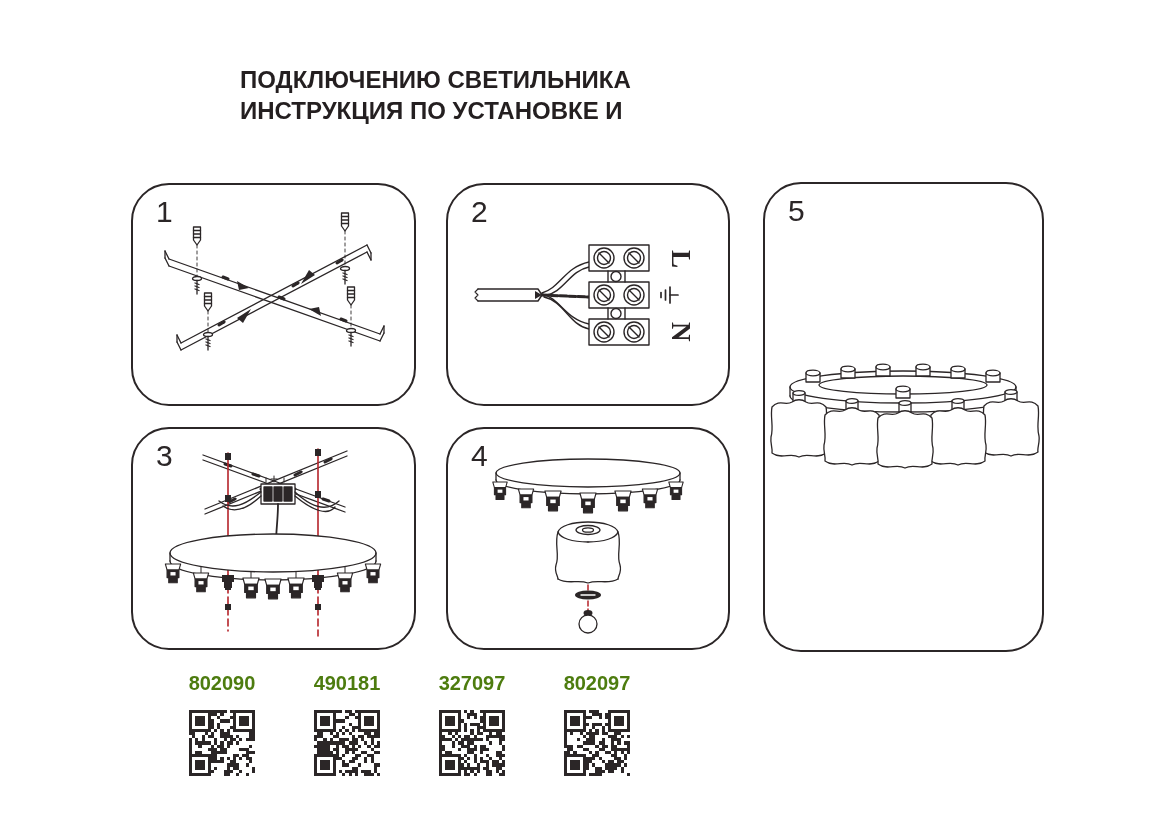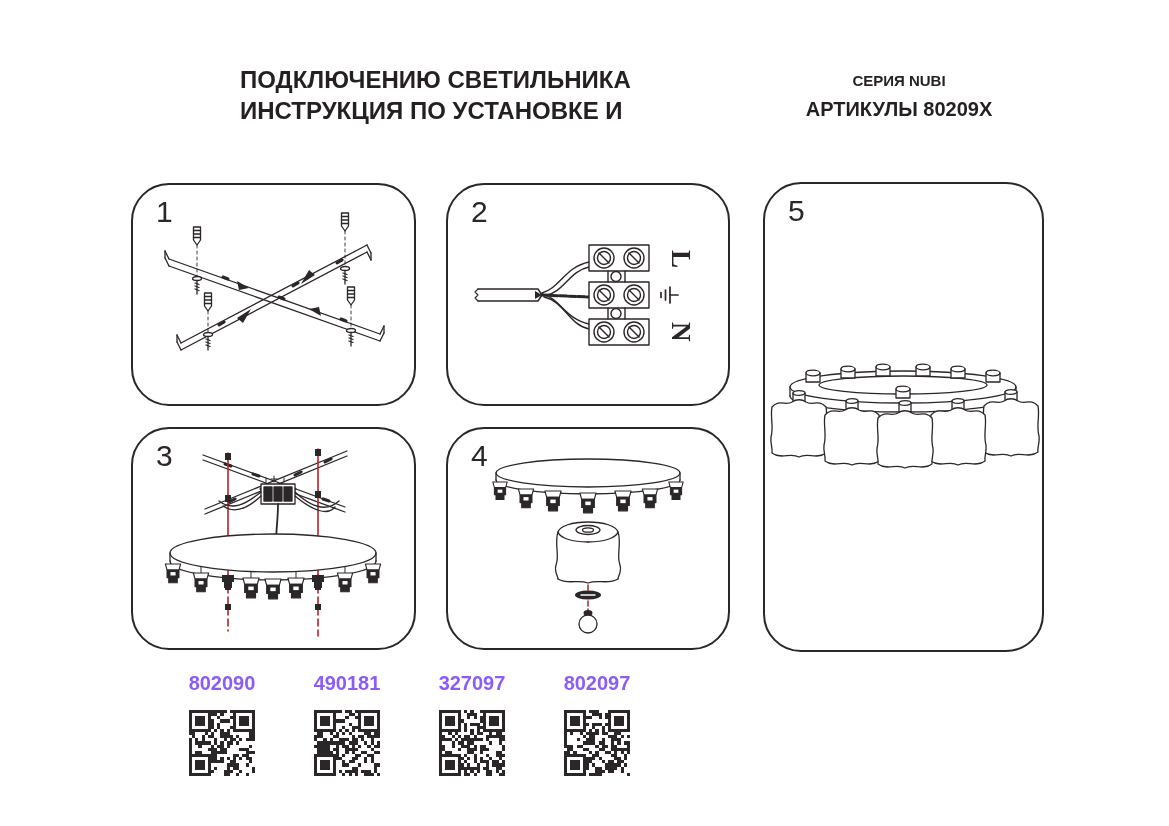--- a/index.html
+++ b/index.html
@@ -27,38 +27,34 @@
   .p2{left:446px;top:183px;width:280px;height:219px;}
   .p3{left:131px;top:427px;width:281px;height:219px;}
   .p4{left:446px;top:427px;width:280px;height:219px;}
   .p5{left:763px;top:182px;width:277px;height:466px;}
   .stepnum{position:absolute;left:23px;top:10px;font-size:30px;font-weight:400;color:#2b2627;}
   .panel svg.diagram{position:absolute;left:0;top:0;width:100%;height:100%;}
 
   
   .article{position:absolute;width:100px;text-align:center;}
   .a0{left:172px;top:672px;} .a1{left:297px;top:672px;} .a2{left:422px;top:672px;} .a3{left:547px;top:672px;}
-  .article .code{font-size:20px;font-weight:700;color:#8b5cf6;}
+  .article .code{font-size:20px;font-weight:700;color:#4d7c0f;}
   .article svg.qr{width:66px;height:66px;margin-top:15px;shape-rendering:crispEdges;}
 </style>
 </head>
 <body>
 
 <div class="page">
 
 
   <div class="title">
     <div>ПОДКЛЮЧЕНИЮ СВЕТИЛЬНИКА</div>
     <div>ИНСТРУКЦИЯ ПО УСТАНОВКЕ И</div>
   </div>
 
-  <div class="series-wrap">
-    <div class="series">СЕРИЯ NUBI</div>
-    <div class="articles-title">АРТИКУЛЫ 80209X</div>
-  </div>
 
   <div class="panel p1">
     <svg class="diagram" viewBox="0 0 281 219" fill="none" stroke="#2b2627" stroke-width="1.3" stroke-linecap="round" stroke-linejoin="round">
       <defs>
         <g id="dowel">
           <path d="M-3.5 0 h7 v13 l-3.5 5 l-3.5 -5 Z" fill="#fff"></path>
           <line x1="-3.5" y1="3.5" x2="3.5" y2="3.5"></line>
             <line x1="-3.5" y1="7" x2="3.5" y2="7"></line>
             <line x1="-3.5" y1="10.5" x2="3.5" y2="10.5"></line>
         </g>

